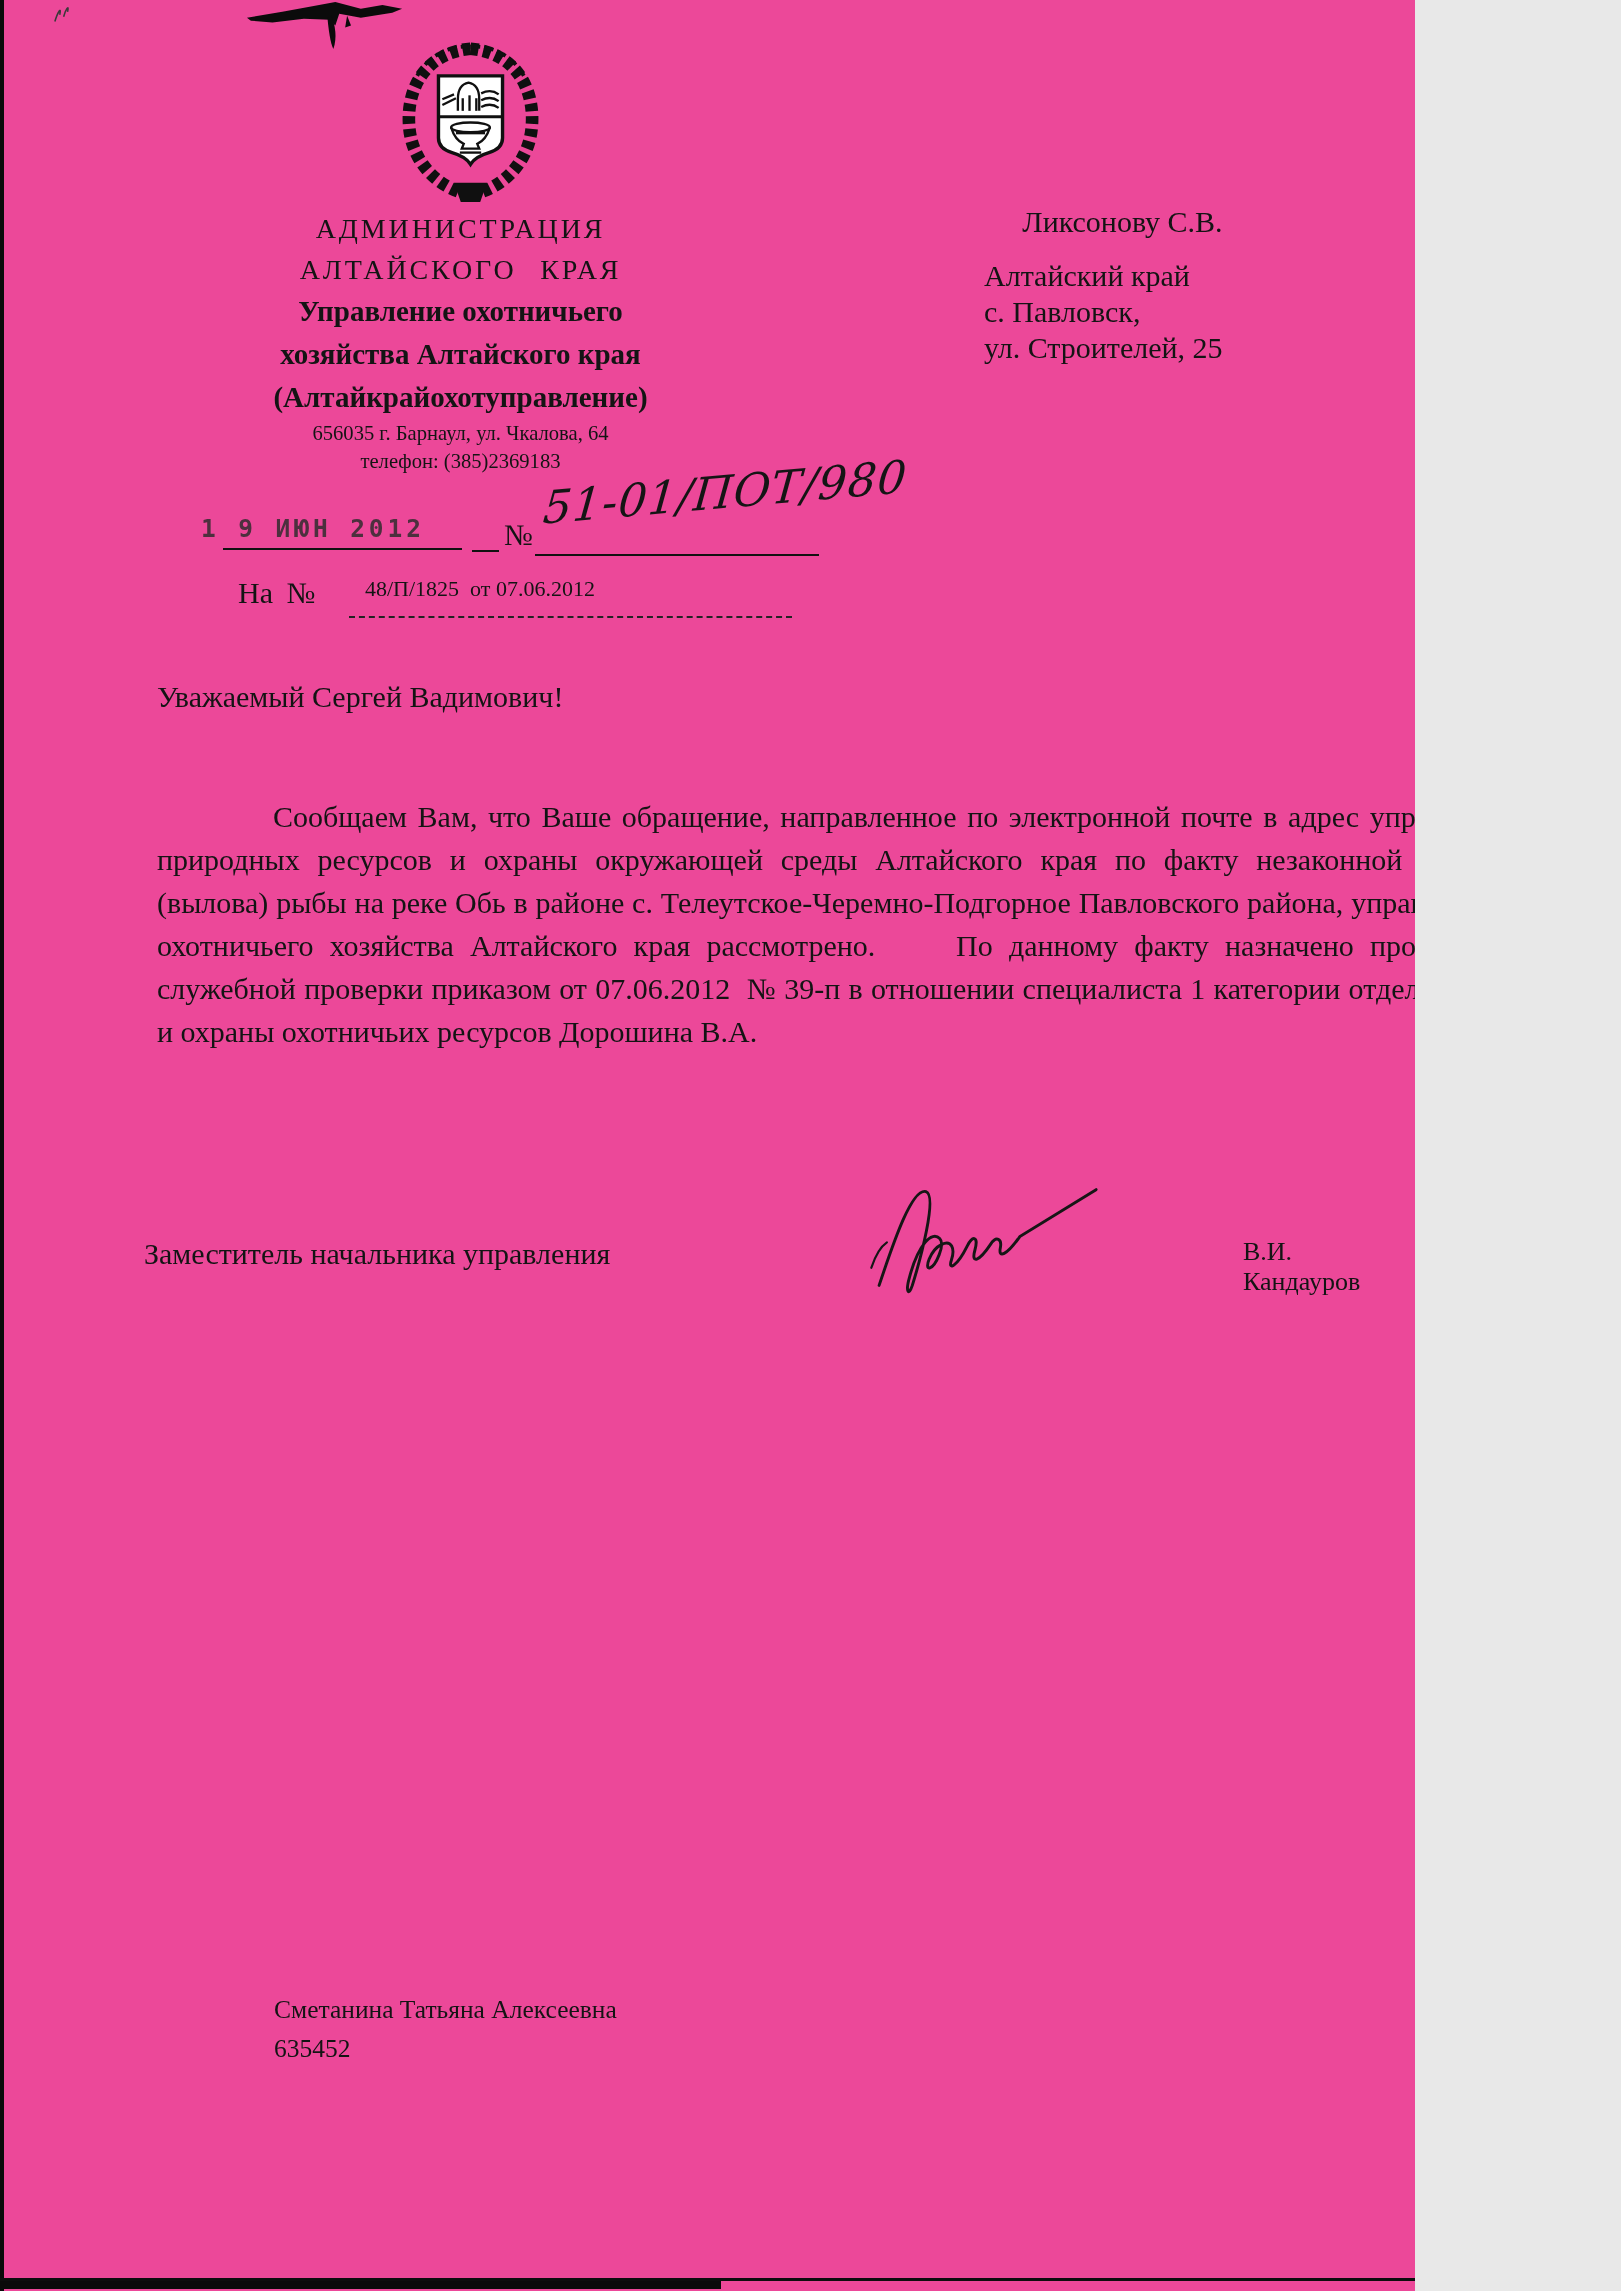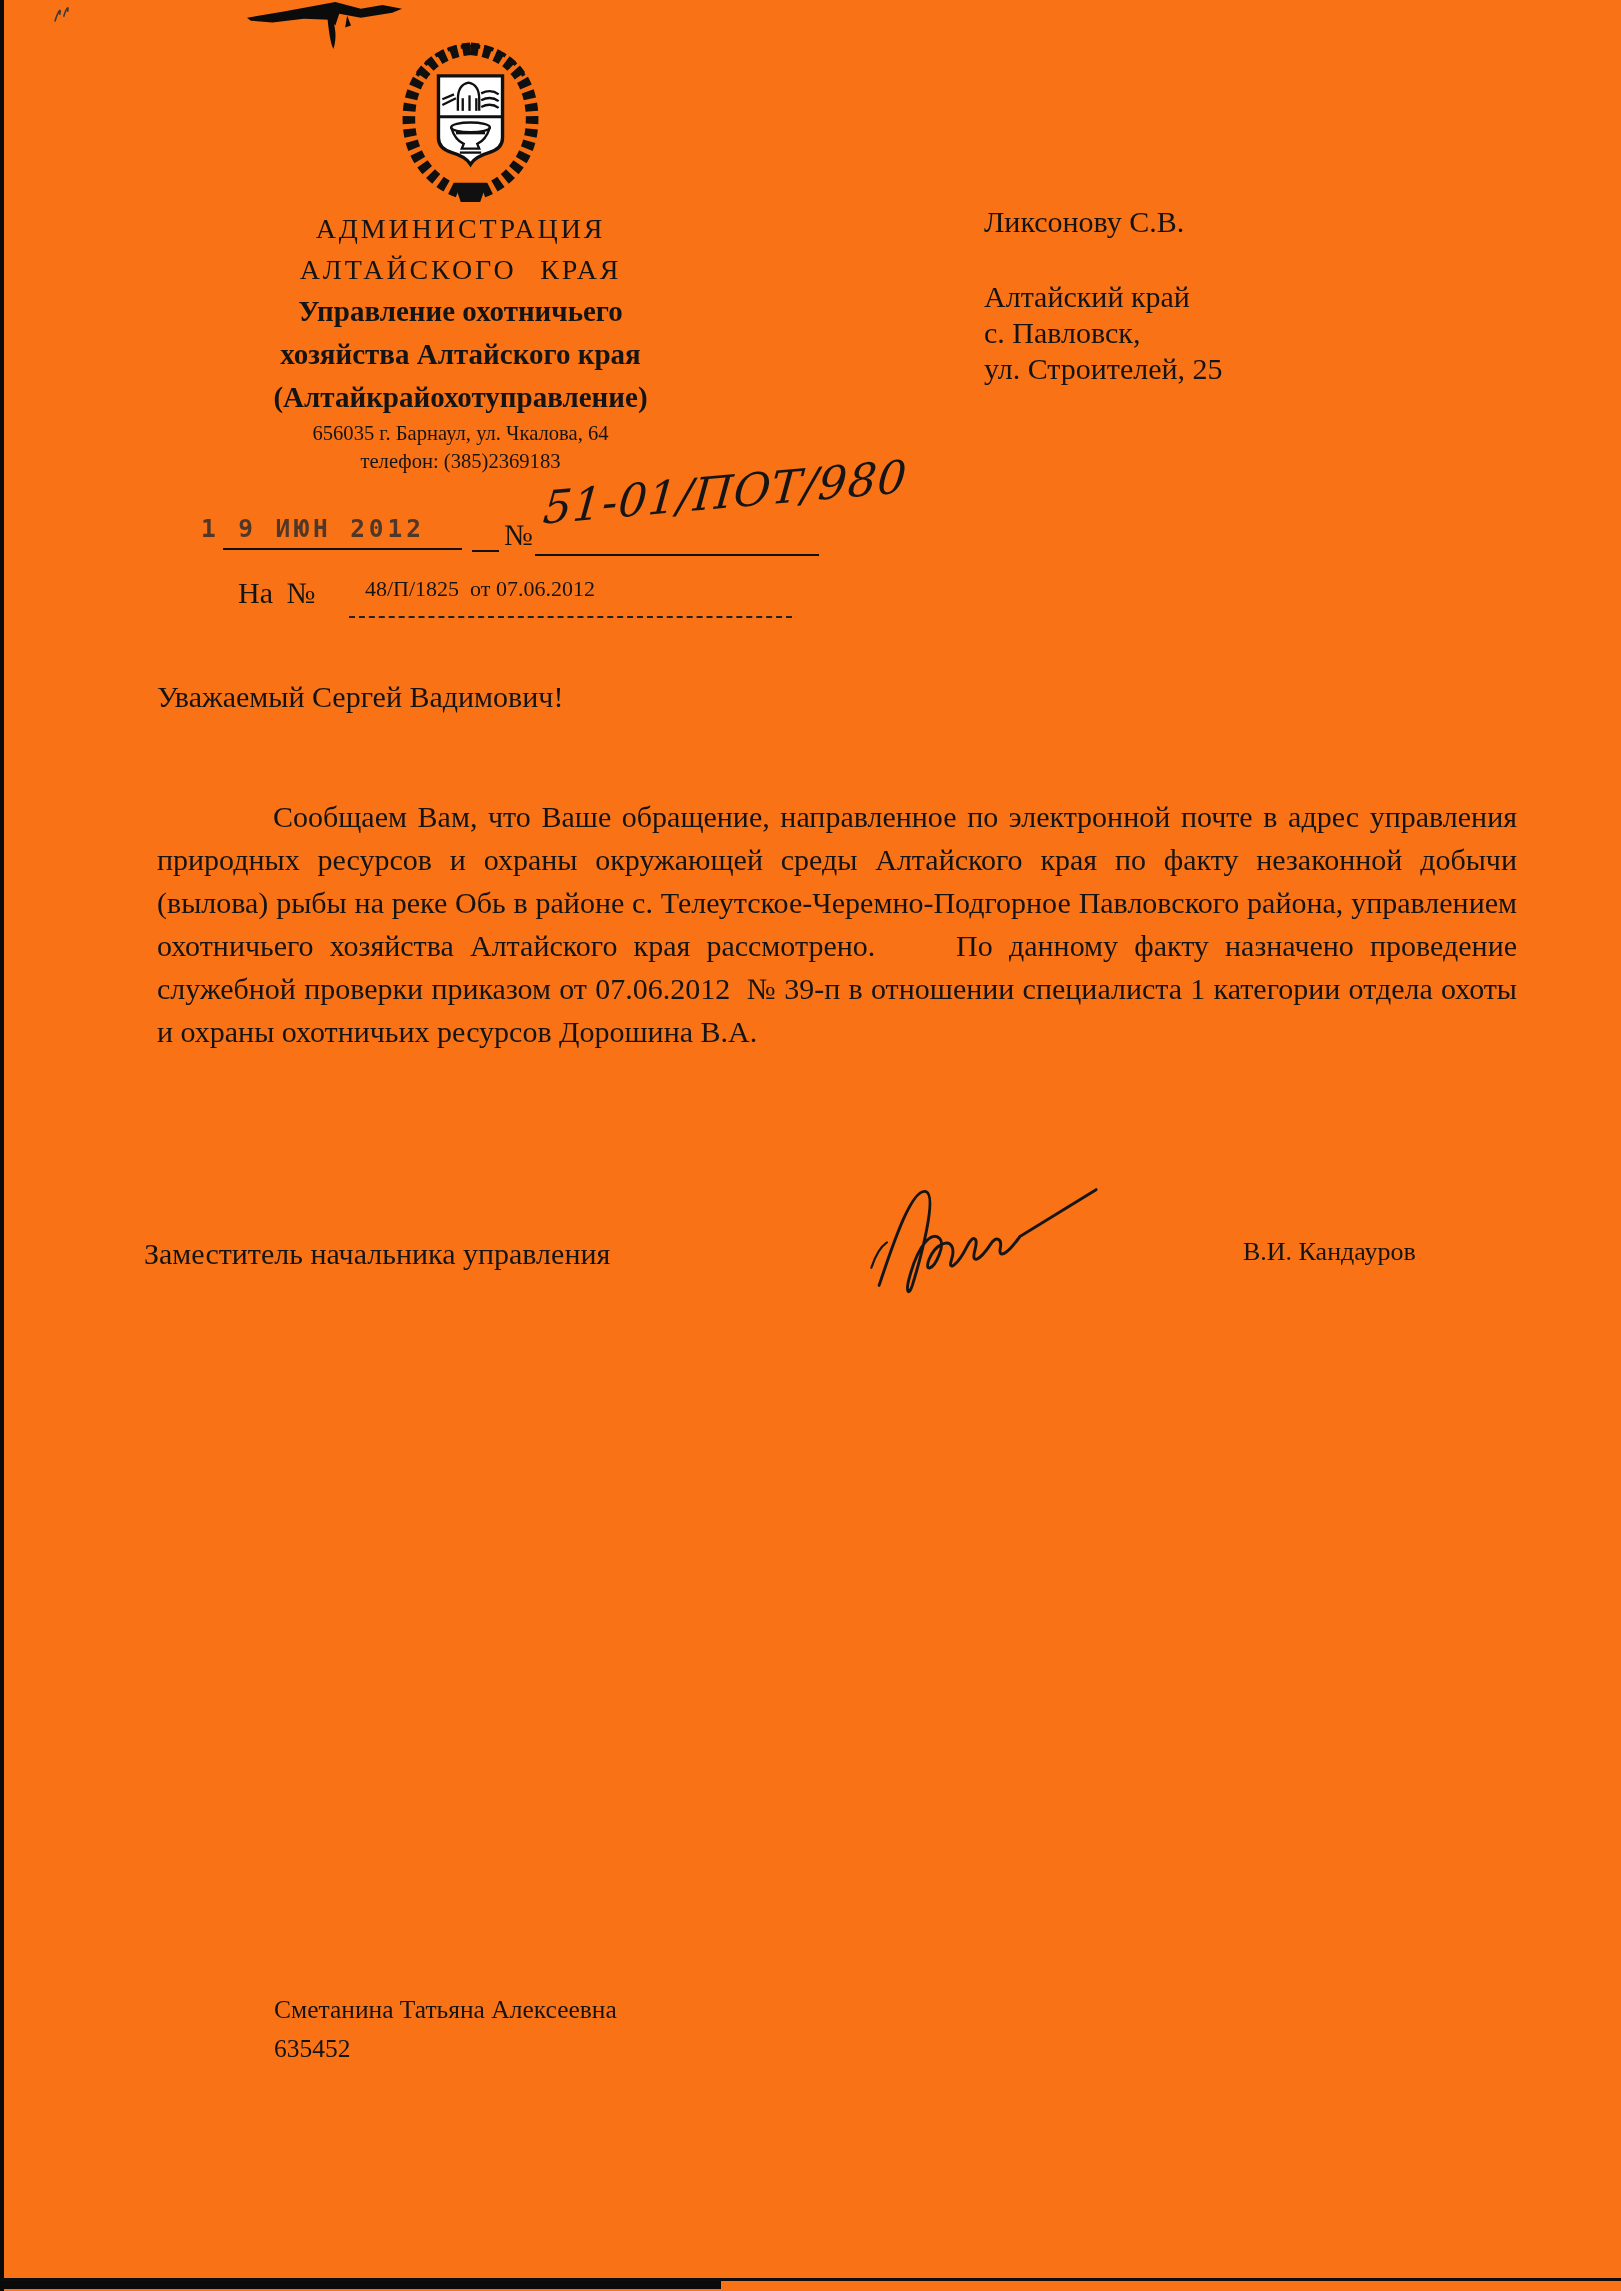--- a/index.html
+++ b/index.html
@@ -1,20 +1,20 @@
 <!DOCTYPE html>
 <html lang="ru"><head>
 <meta charset="utf-8">
 <style>
   * { margin:0; padding:0; box-sizing:border-box; }
   html,body { background:#e8e8e8; }
   .page {
     position:relative;
-    width:1621px; height:2292px;
-    background:#f97316;
+    width:1415px; height:2292px;
+    background:#ec4899;
     font-family:"Liberation Serif", serif;
     color:#141414;
     overflow:hidden;
   }
 
   
   .edge-left { position:absolute; left:0; top:0; width:3.9px; height:2292px; background:#0a0a0a; }
   .edge-bottom-thin { position:absolute; left:0; top:2278px; width:1621px; height:2.9px; background:#0d0d0d; }
   .edge-bottom-thick { position:absolute; left:0; top:2281px; width:721px; height:7.8px; background:#0a0a0a; }
   .smudge-top { position:absolute; left:245px; top:0; }
@@ -45,21 +45,21 @@
     transform:rotate(-5deg) skewX(-10deg); transform-origin:left bottom;
     white-space:nowrap;
   }
   .line-b { position:absolute; left:535px; top:554px; width:284px; border-bottom:2px solid #111; }
   .reply-label { position:absolute; left:238px; top:576px; font-size:30px; word-spacing:5.9px; }
   .reply-value { position:absolute; left:365px; top:576px; font-size:22px; }
   .line-c { position:absolute; left:349px; top:616px; width:443px; border-bottom:2px dashed #222; }
 
   
   .addressee { position:absolute; left:984px; top:204px; font-size:30px; line-height:36px; }
-  .addr-name { margin-bottom:39px; }
+  .addr-name { margin-bottom:18px;text-align:right; }
 
   
   .salutation { position:absolute; left:157px; top:680px; width:1360px; font-size:30px; }
   .body-par {
     position:absolute; left:157px; top:795px; width:1360px;
     font-size:30px; line-height:43px;
     text-align:justify; text-indent:116px;
   }
 
   

